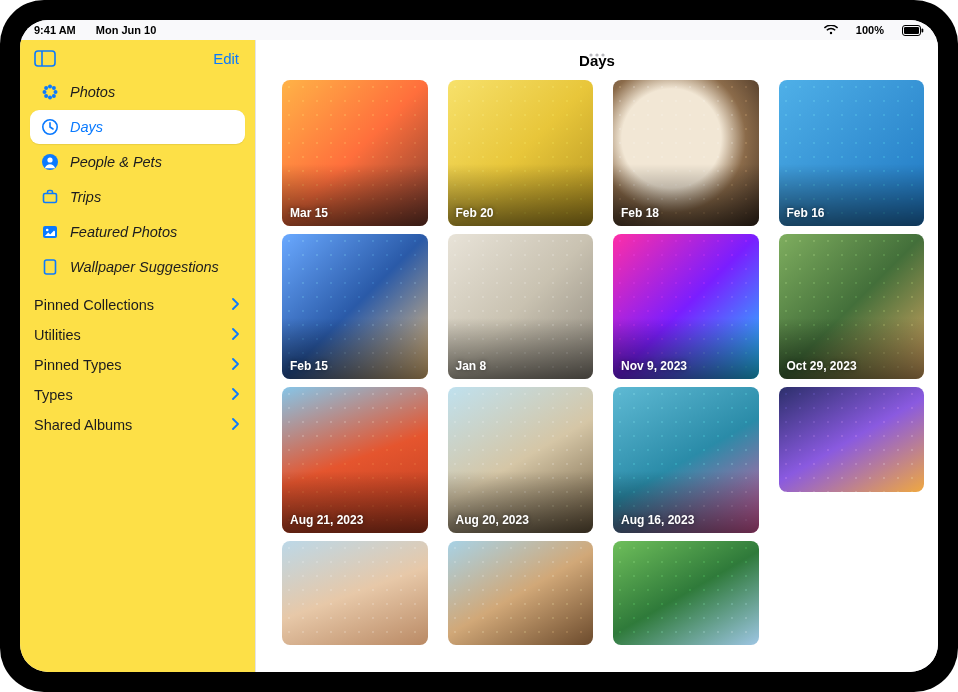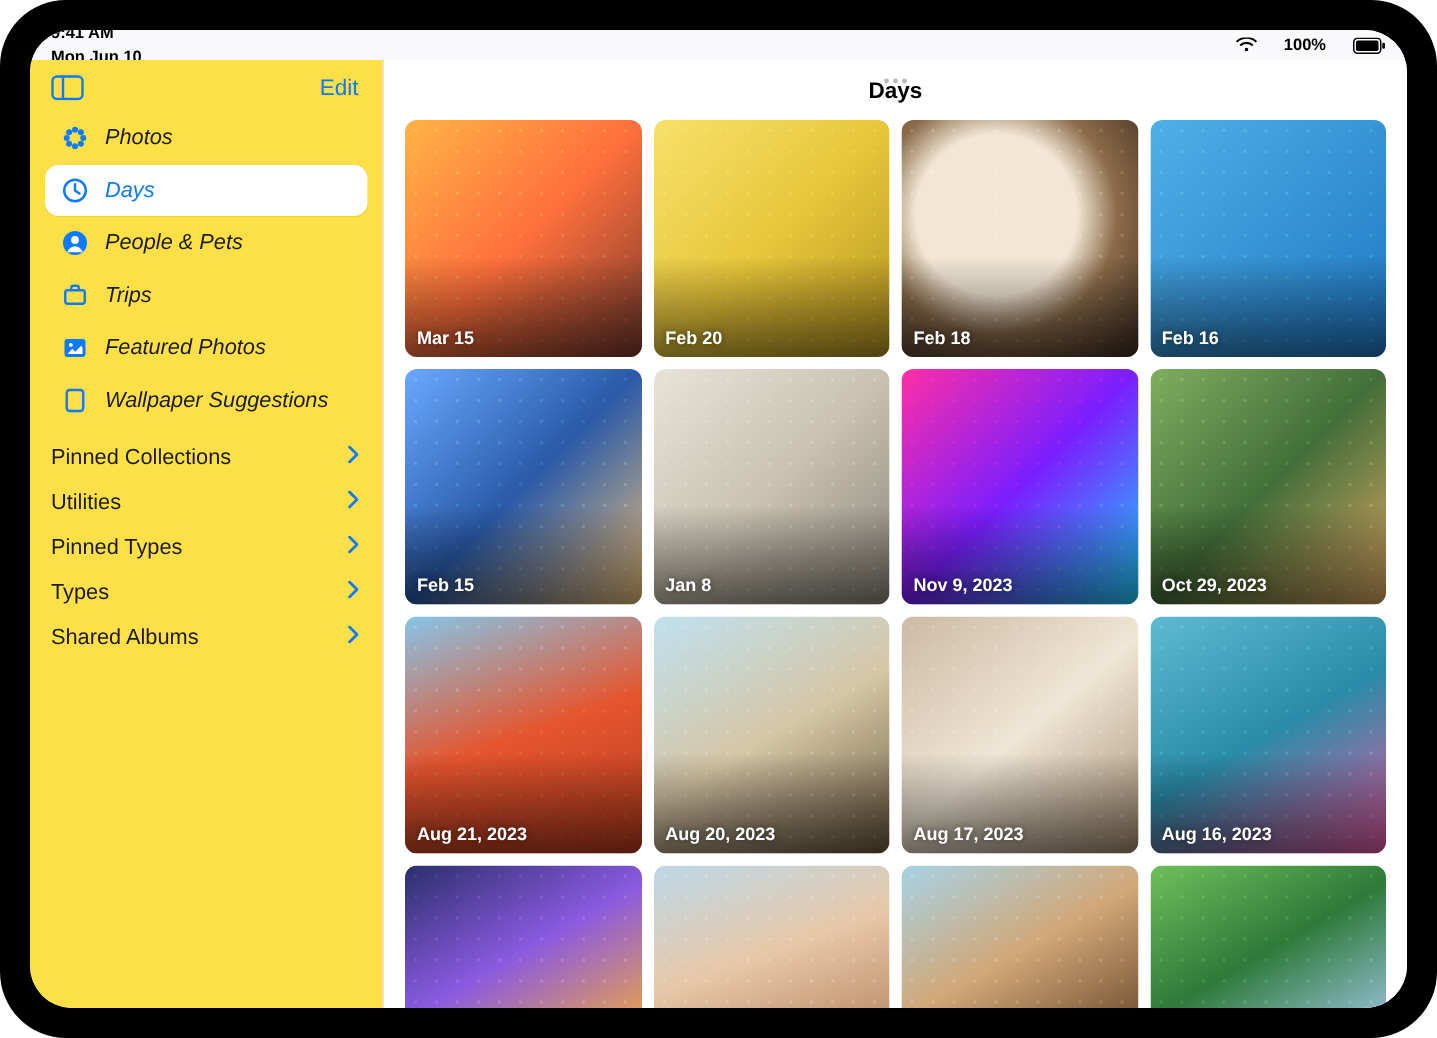--- a/index.html
+++ b/index.html
@@ -23,21 +23,21 @@
     height: 20px;
     display: flex;
     align-items: center;
     justify-content: space-between;
     padding: 0 14px;
     font-size: 11px;
     font-weight: 600;
     color: #000;
     background: #f9f9fb;
   }
-  .statusbar .left { display:flex; gap:4px; align-items:flex-start;flex-direction:column;}
+  .statusbar .left { display:flex; gap:20px; align-items:flex-start;}
   .statusbar .right { display:flex; gap:18px; align-items:center;}
   .wifi-icon, .battery-icon { display:inline-flex; align-items:center; }
   .content {
     flex: 1;
     display: flex;
     min-height: 0;
   }
   .sidebar {
     width: 236px;
     background: #fde047;
@@ -102,20 +102,21 @@
     display:grid;
     grid-template-columns: repeat(4, 1fr);
     gap: 8px;
   }
   .tile {
     position:relative;
     aspect-ratio: 1/1;
     border-radius: 8px;
     overflow:hidden;
     cursor:pointer;
+    margin-left:12px;
   }
   .tile.short { aspect-ratio: 1 / 0.72; }
   .tile .bg {
     position:absolute; inset:0;
   }
   .tile .shade {
     position:absolute; left:0; right:0; bottom:0; height:42%;
     background: linear-gradient(to top, rgba(0,0,0,.55), rgba(0,0,0,0));
   }
   .tile .label {
@@ -345,25 +346,20 @@
                 <div class="bg g8"></div>
                 <div class="shade"></div>
                 <span class="label">Aug 21, 2023</span>
               </div>
             <div class="tile">
                 <div class="bg g9"></div>
                 <div class="shade"></div>
                 <span class="label">Aug 20, 2023</span>
               </div>
             <div class="tile">
-                <div class="bg g10"></div>
-                <div class="shade"></div>
-                <span class="label">Aug 17, 2023</span>
-              </div>
-            <div class="tile">
                 <div class="bg g11"></div>
                 <div class="shade"></div>
                 <span class="label">Aug 16, 2023</span>
               </div>
             <div class="tile short">
                 <div class="bg g12"></div>
                 <span class="label"></span>
               </div>
             <div class="tile short">
                 <div class="bg g13"></div>

